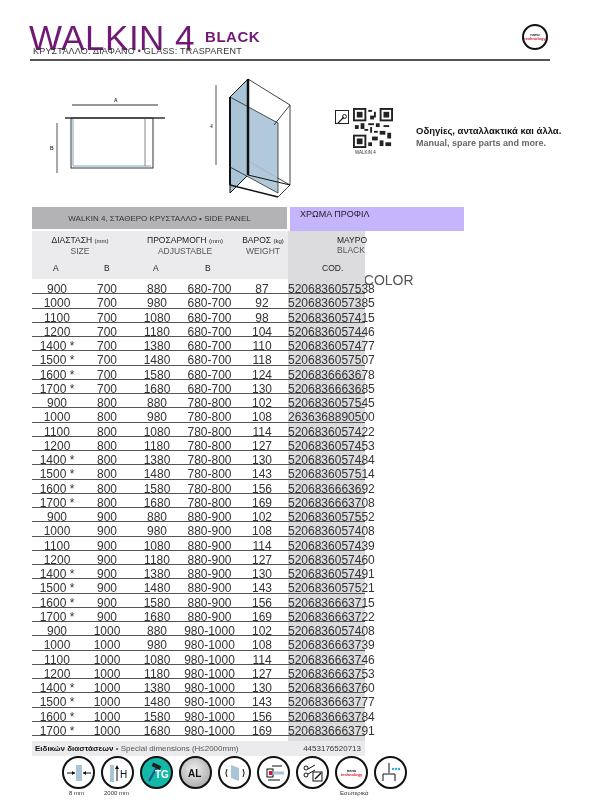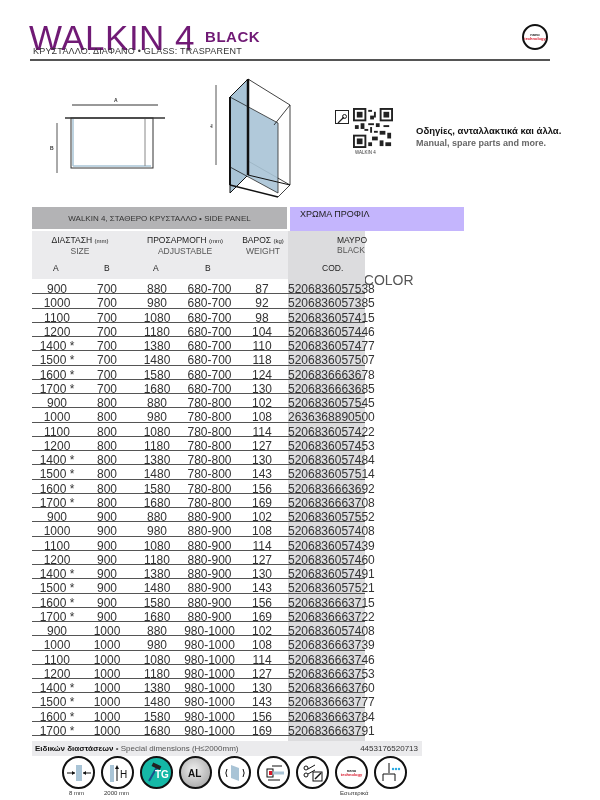--- a/index.html
+++ b/index.html
@@ -32,21 +32,21 @@
   .colhead { position:absolute; font-size:8.5px; color:#222; text-align:center; line-height:10px; }
   .colhead .en { color:#555; }
   .colhead small { font-size:6px; }
   .ab { position:absolute; top:263px; font-size:8.5px; color:#222; }
 
   .rows { position:absolute; left:32px; top:280px; width:333px; }
   .row { position:relative; height:14.25px; border-bottom:1.2px solid #555; box-sizing:border-box; font-size:12px; color:#333; }
   .row span { position:absolute; top:2px; text-align:center; }
   .c0 { left:0; width:50px; } .c1 { left:50px; width:50px; } .c2 { left:100px; width:50px; } .c3 { left:150px; width:55px; } .c4 { left:205px; width:50px; } .c5 { left:256px; width:69px; }
 
-  .special { position:absolute; left:32px; top:741px; width:390px; height:15px; background:#ebebed; font-size:8px; line-height:15px; }
+  .special { position:absolute; left:32px; top:741px; width:333px; height:15px; background:#ebebed; font-size:8px; line-height:15px; }
   .special .gr { color:#111; font-weight:700; margin-left:3px; }
   .special .en { color:#555; }
   .special .code { position:absolute; right:4px; top:0; color:#333; }
 
   .icons { position:absolute; left:62px; top:756px; display:flex; gap:6px; }
   .icon { width:33px; height:33px; border:2px solid #111; border-radius:50%; box-sizing:border-box; position:relative; background:#fff; display:flex; align-items:center; justify-content:center; overflow:hidden; }
   .icon.tg { background:#14b8a6; }
   .icon.al { background:radial-gradient(circle at 45% 40%, #eee, #9a9a9a); }
   .icon-label { position:absolute; top:790px; font-size:6px; color:#333; }
 </style>

